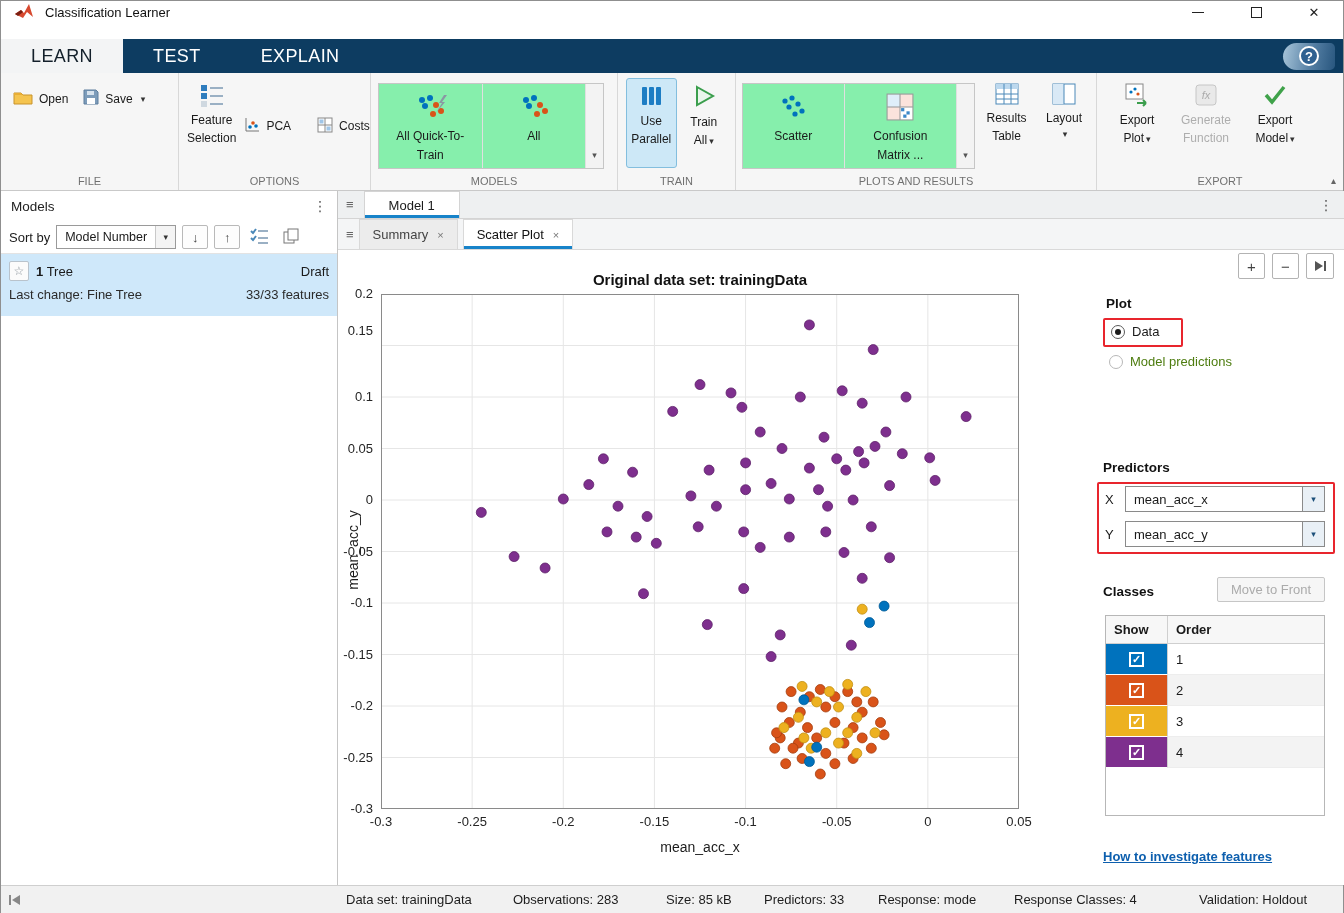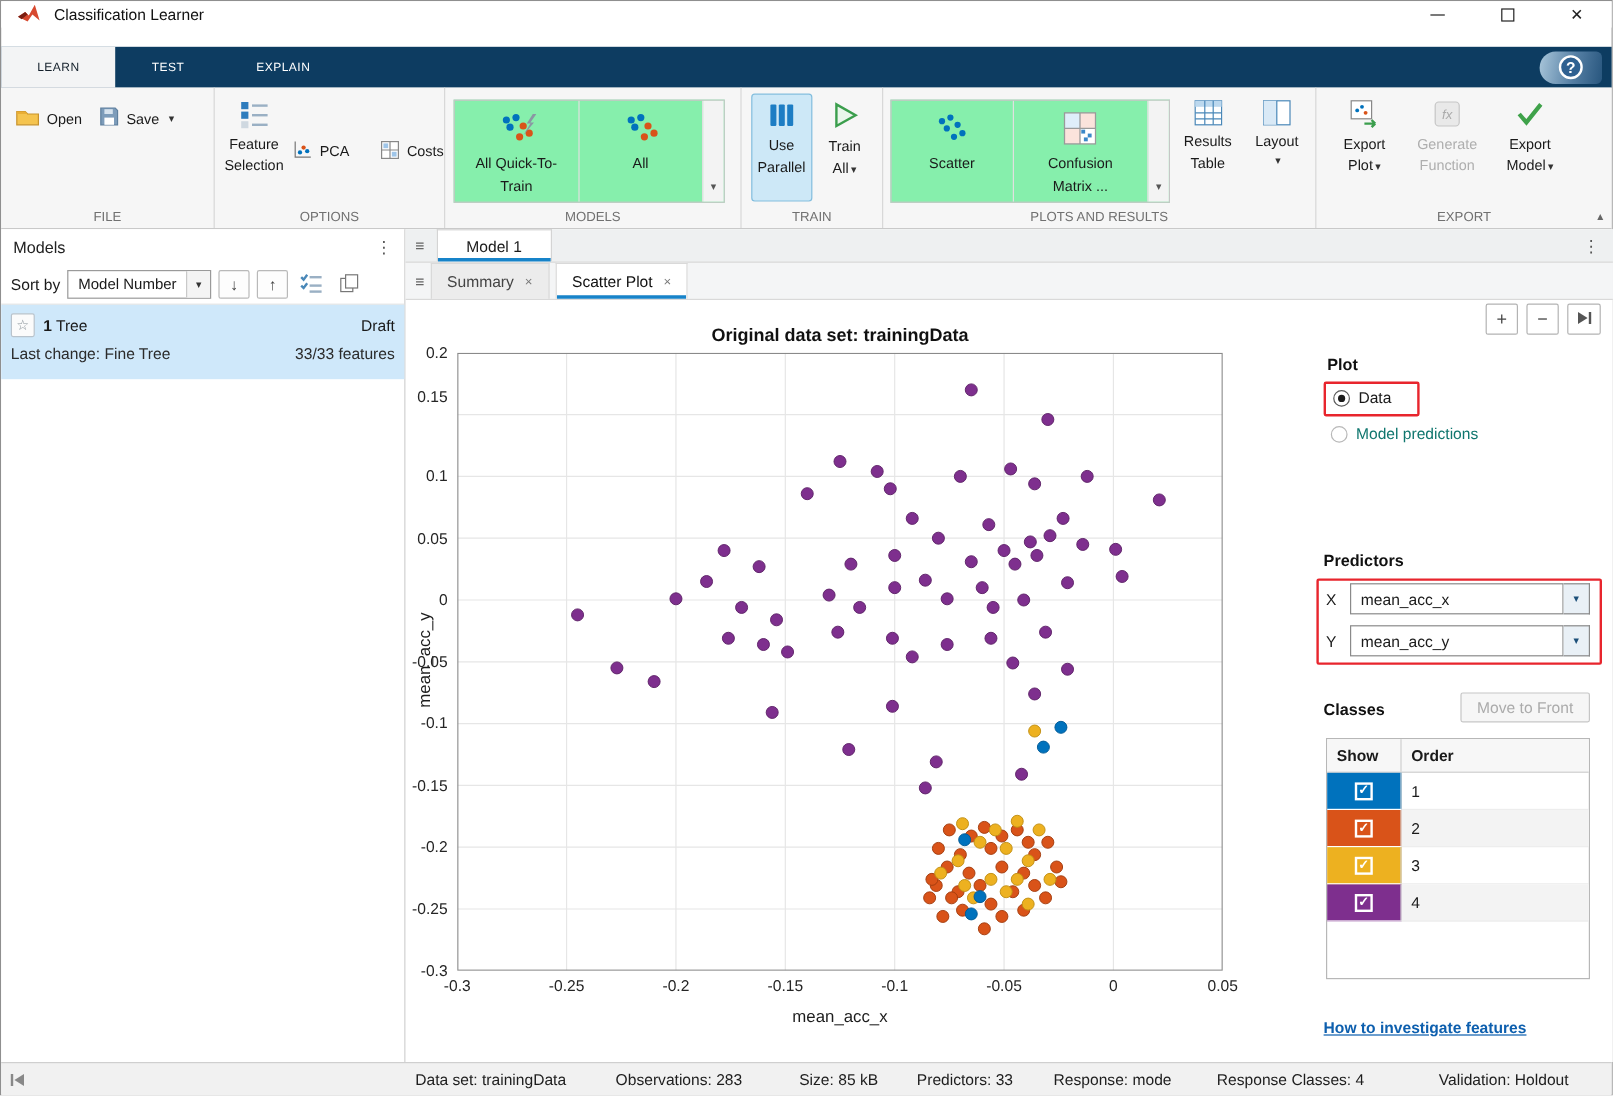--- a/index.html
+++ b/index.html
@@ -9,21 +9,21 @@
   
   .titlebar { position:absolute; left:0; top:0; width:100%; height:22px; background:#fff; display:flex; align-items:center; padding-left:12px; }
   .titlebar .ttl { margin-left:10px; font-size:13px; color:#111; }
   .win-btns { margin-left:auto; display:flex; height:100%; }
   .win-btn { width:58px; height:100%; display:flex; align-items:center; justify-content:center; font-size:13px; color:#222; }
   .min-glyph { width:12px; height:1px; background:#222; display:inline-block; }
   .max-glyph { width:11px; height:11px; border:1px solid #222; display:inline-block; }
 
   
   .tabstrip { position:absolute; top:38px; left:0; width:100%; height:34px; background:#0d3c61; display:flex; align-items:stretch; }
-  .rtab { padding:0 30px; display:flex; align-items:center; color:#fff; font-size:10px; letter-spacing:.4px; }
+  .rtab { padding:0 30px; display:flex; align-items:center; color:#fff; font-size:18px; letter-spacing:.4px; }
   .rtab.active { background:#f3f4f5; color:#14202b; }
   .help-pill { margin-left:auto; margin-right:8px; align-self:center; width:52px; height:27px; border-radius:14px 5px 5px 14px; background:linear-gradient(100deg,#a9c6da 0%,#557fa4 55%,#28567e 100%); display:flex; align-items:center; justify-content:center; }
   .help-circle { width:20px; height:20px; border-radius:50%; border:2px solid #fff; color:#fff; font-weight:bold; font-size:13px; display:flex; align-items:center; justify-content:center; background:#2f6191; }
 
   
   .ribbon { position:absolute; top:72px; left:0; width:100%; height:118px; background:#f6f6f6; border-bottom:1px solid #c9c9c9; display:flex; }
   .rsec { position:relative; height:100%; border-right:1px solid #d8d8d8; flex-shrink:0; }
   .rsec-label { position:absolute; bottom:3px; left:0; right:0; text-align:center; font-size:11px; color:#707070; }
   .rsec-content { display:flex; padding:5px 6px 0 8px; gap:4px; }
   .btn-big { width:62px; min-height:90px; display:flex; flex-direction:column; align-items:center; padding-top:5px; gap:3px; font-size:12px; border-radius:3px; }
@@ -73,21 +73,21 @@
   .xlabel { position:absolute; left:0; top:545px; width:638px; text-align:center; font-size:14px; color:#1c1c1c; }
   .ylabel { position:absolute; left:-93px; top:248px; width:130px; text-align:center; transform:rotate(-90deg); font-size:14px; color:#1c1c1c; }
   .plot-btn { position:absolute; top:62px; width:27px; height:26px; border:1px solid #b3b3b3; background:#fff; border-radius:2px; display:flex; align-items:center; justify-content:center; font-size:15px; color:#444; }
 
   
   .rp-head { position:absolute; font-weight:bold; font-size:13.5px; color:#111; }
   .radio-row { position:absolute; display:flex; align-items:center; gap:7px; }
   .radio { width:14px; height:14px; border-radius:50%; border:1px solid #5a5a5a; background:#fff; display:inline-flex; align-items:center; justify-content:center; flex-shrink:0; }
   .radio .dot { width:6px; height:6px; border-radius:50%; background:#1b1b1b; }
   .radio.disabled { border-color:#b8b8b8; }
-  .radio-label-off { color:#0f766e; }
+  .radio-label-off { color:#4d7c0f; }
   .annotation { position:absolute; border:2px solid #e8252d; border-radius:2px; pointer-events:none; }
   .pred-row { position:absolute; display:flex; align-items:center; gap:8px; }
   .pred-letter { width:12px; }
   .psel { width:178px; height:26px; border:1px solid #8a8a8a; background:#fff; display:flex; align-items:center; padding:0 8px; font-size:13px; }
   .psel-arrow { width:22px; height:26px; border:1px solid #8a8a8a; border-left:none; background:#e9f0f6; display:flex; align-items:center; justify-content:center; font-size:9px; color:#1c4f79; }
   .mtf-btn { position:absolute; left:879px; top:386px; width:108px; height:25px; border:1px solid #c6c6c6; color:#ababab; background:#f6f6f6; border-radius:2px; display:flex; align-items:center; justify-content:center; font-size:13px; }
   .ctable { position:absolute; left:767px; top:424px; width:220px; height:201px; border:1px solid #b7b7b7; background:#fff; }
   .ctable .hdr { display:flex; height:28px; border-bottom:1px solid #cfcfcf; background:#f7f7f7; font-weight:bold; }
   .hdr .c1 { width:62px; padding:6px 0 0 8px; border-right:1px solid #cfcfcf; }
   .hdr .c2 { flex:1; padding:6px 0 0 8px; }

